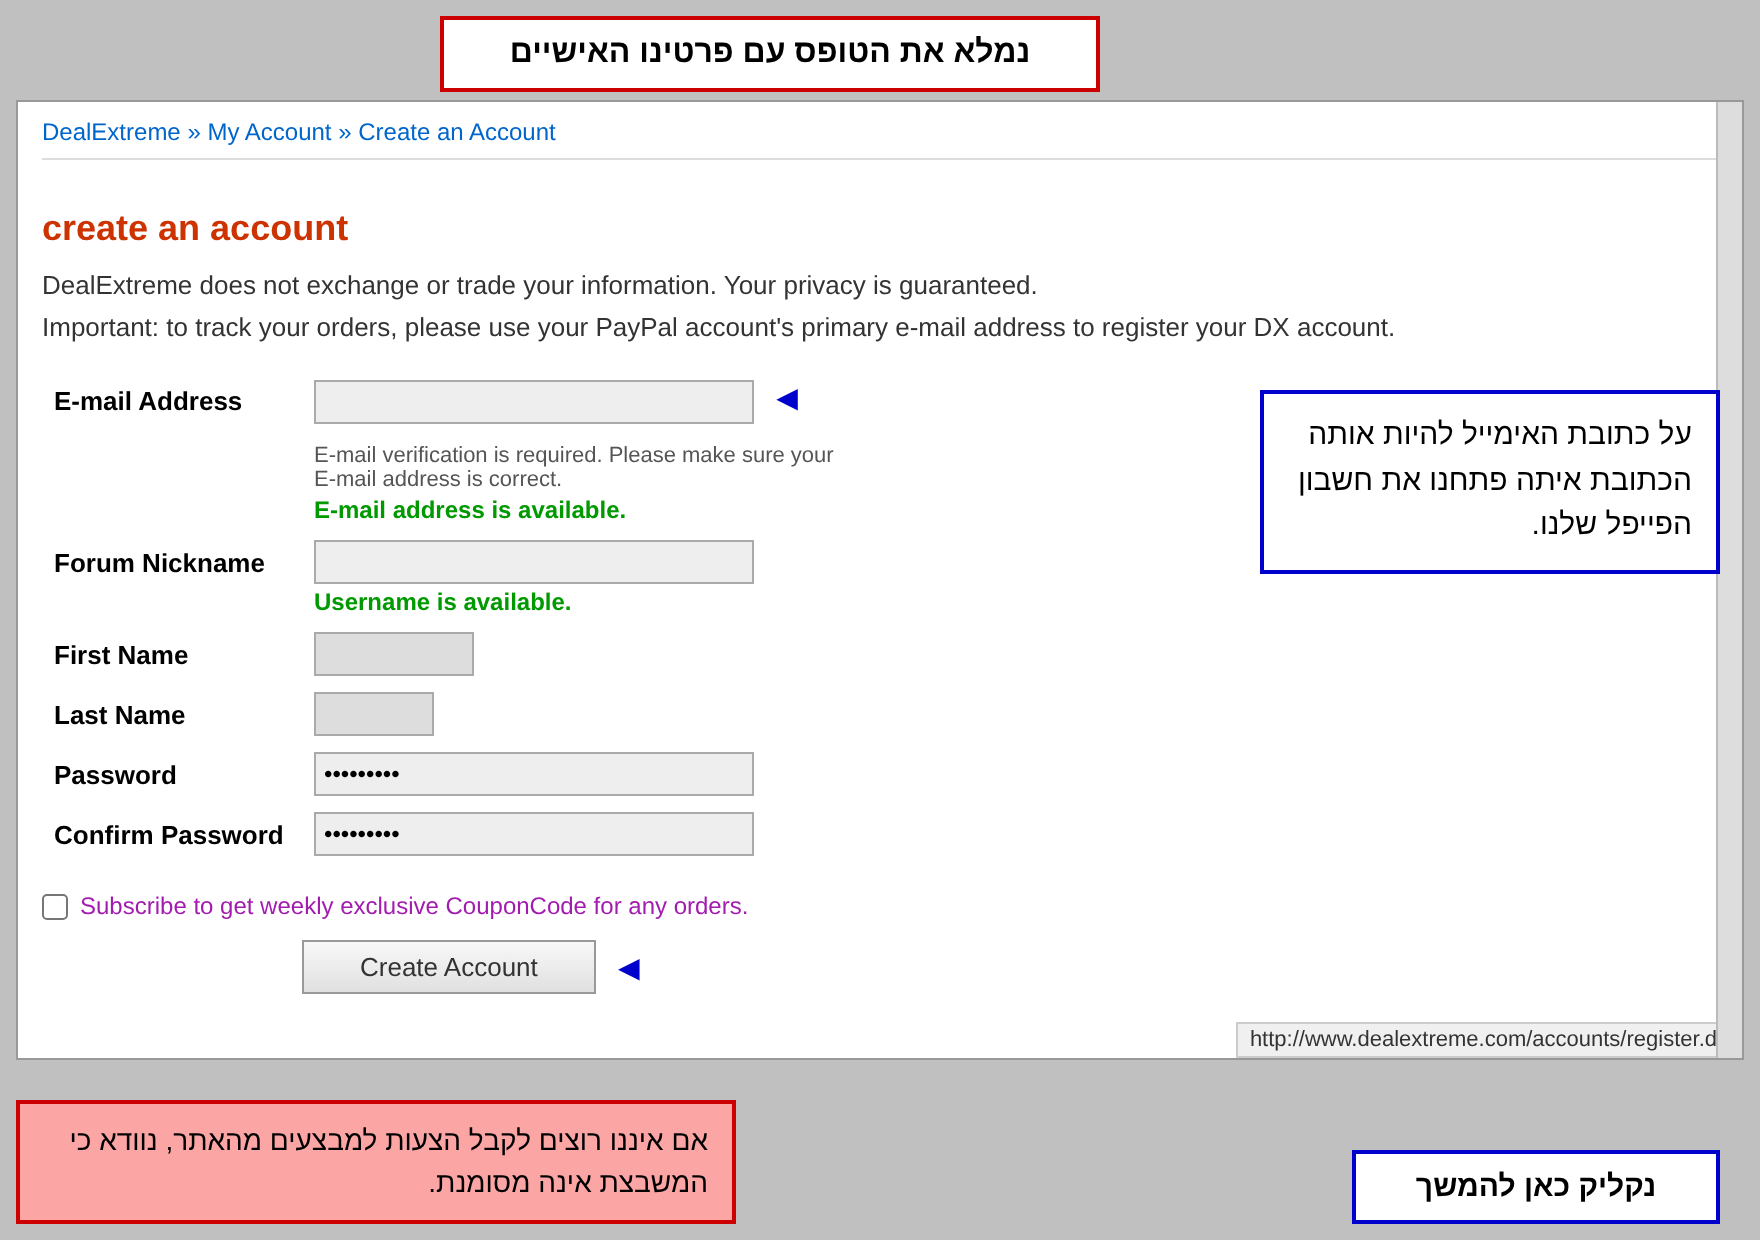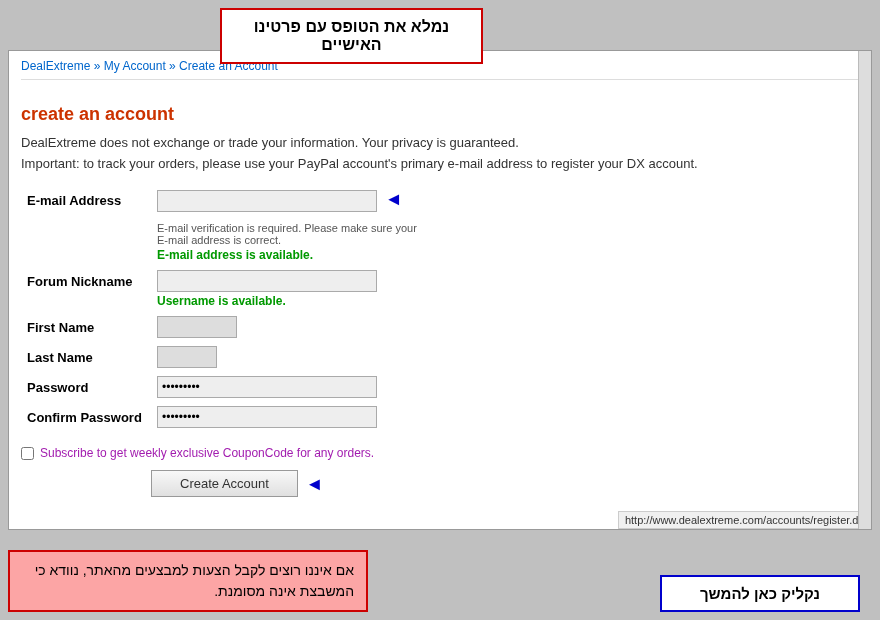--- a/index.html
+++ b/index.html
@@ -17,21 +17,21 @@
       position: relative;
       width: 880px;
       height: 620px;
     }
 
     
     .top-annotation {
       position: absolute;
       top: 8px;
       left: 220px;
-      width: 263px;
+      width: 330px;
       background: white;
       border: 2px solid #cc0000;
       padding: 8px 12px;
       text-align: center;
       font-size: 16px;
       font-weight: bold;
       direction: rtl;
       z-index: 10;
     }
 
@@ -65,21 +65,21 @@
       direction: rtl;
       line-height: 1.5;
       z-index: 10;
     }
 
     
     .bottom-right-annotation {
       position: absolute;
       bottom: 8px;
       right: 20px;
-      width: 200px;
+      width: 184px;
       background: white;
       border: 2px solid #0000cc;
       padding: 8px 12px;
       text-align: center;
       font-size: 15px;
       font-weight: bold;
       direction: rtl;
       z-index: 10;
     }
 
@@ -324,20 +324,23 @@
         <span style="color:#0000cc; font-size:18px; margin-left:4px; vertical-align:middle;">◄</span>
       </div>
 
     </div>
 
     <div class="status-bar">
       <span>http://www.dealextreme.com/accounts/register.dx</span>
     </div>
   </div>
 
+  <div class="right-annotation">
+    <span>על כתובת האימייל להיות אותה הכתובת איתה פתחנו את חשבון הפייפל שלנו.</span>
+  </div>
 
   <div class="bottom-left-annotation">
     <span>אם איננו רוצים לקבל הצעות למבצעים מהאתר, נוודא כי המשבצת אינה מסומנת.</span>
   </div>
 
   <div class="bottom-right-annotation">
     <span>נקליק כאן להמשך</span>
   </div>
 
 </div>

